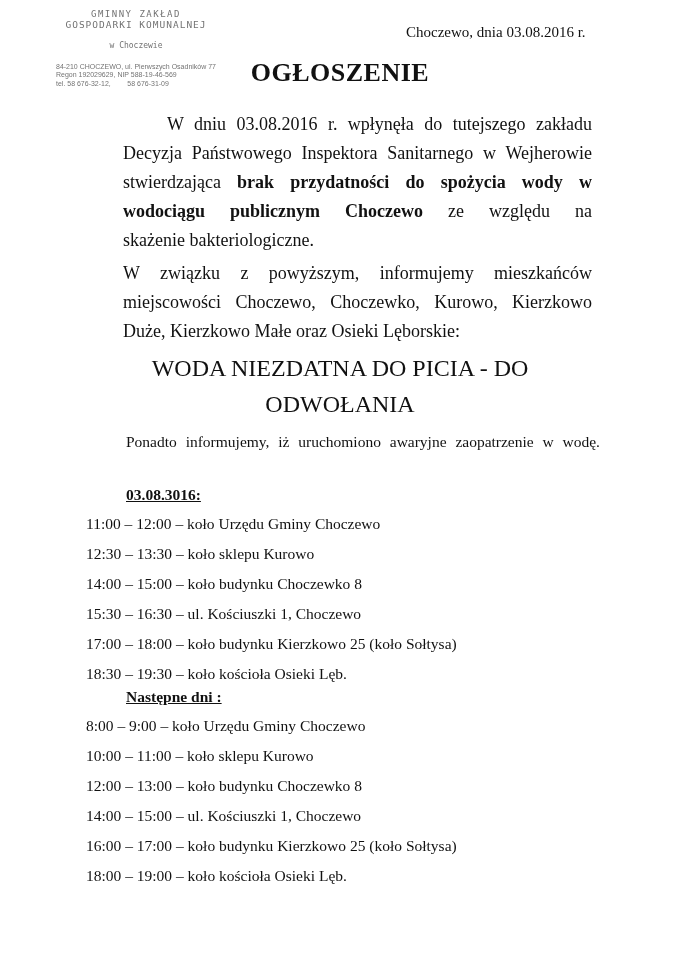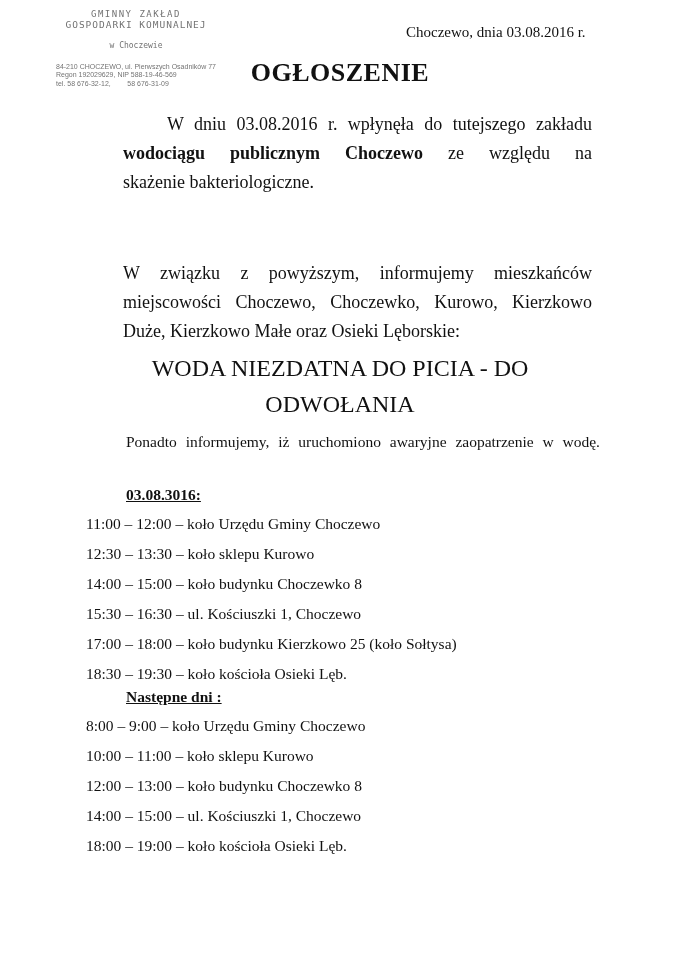--- a/index.html
+++ b/index.html
@@ -90,20 +90,22 @@
       <span>tel. 58 676-32-12,</span><span class="gap"></span><span>58 676-31-09</span>
     </div>
   </div>
 
   <div class="date-line">Choczewo, dnia 03.08.2016 r.</div>
 
   <div class="title">OGŁOSZENIE</div>
 
   <div class="para p1">
     <span class="line indent">W dniu 03.08.2016 r. wpłynęła do tutejszego zakładu</span>
+    <span class="line">Decyzja Państwowego Inspektora Sanitarnego w Wejherowie</span>
+    <span class="line"><span>stwierdzająca </span><b>brak przydatności do spożycia wody w</b></span>
     <span class="line"><b>wodociągu publicznym Choczewo</b><span> ze względu na</span></span>
     <span class="line last">skażenie bakteriologiczne.</span>
   </div>
 
   <div class="para p2">
     <span class="line">W związku z powyższym, informujemy mieszkańców</span>
     <span class="line">miejscowości Choczewo, Choczewko, Kurowo, Kierzkowo</span>
     <span class="line last">Duże, Kierzkowo Małe oraz Osieki Lęborskie:</span>
   </div>
 
@@ -125,16 +127,17 @@
     <li>17:00 – 18:00 – koło budynku Kierzkowo 25 (koło Sołtysa)</li>
     <li>18:30 – 19:30 – koło kościoła Osieki Lęb.</li>
   </ul>
 
   <div class="section-head sh2">Następne dni :</div>
   <ul class="schedule sc2">
     <li>8:00 – 9:00 – koło Urzędu Gminy Choczewo</li>
     <li>10:00 – 11:00 – koło sklepu Kurowo</li>
     <li>12:00 – 13:00 – koło budynku Choczewko 8</li>
     <li>14:00 – 15:00 – ul. Kościuszki 1, Choczewo</li>
+    <li>16:00 – 17:00 – koło budynku Kierzkowo 25 (koło Sołtysa)</li>
     <li>18:00 – 19:00 – koło kościoła Osieki Lęb.</li>
   </ul>
 
 </div>
 
 </body></html>

